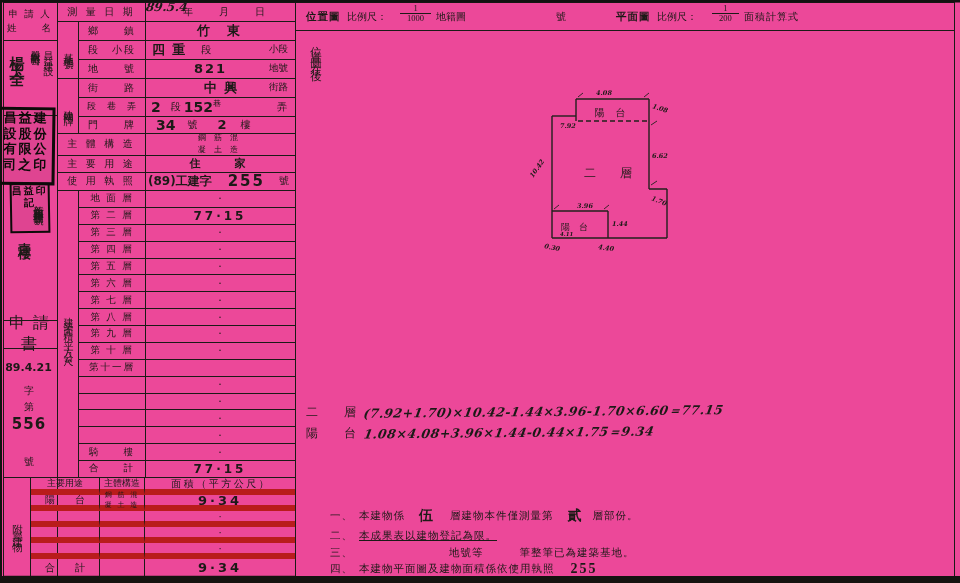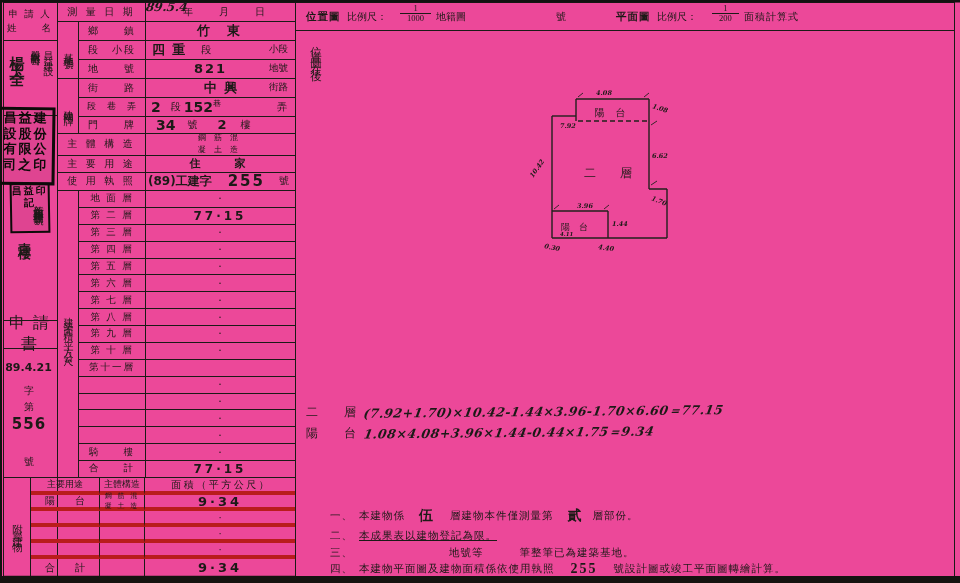--- a/index.html
+++ b/index.html
@@ -22,21 +22,21 @@
   .arow{display:flex;border-bottom:1px solid #1c1a17;}
   .arow:last-child{border-bottom:none;}
   .arow .al{width:66px;display:flex;align-items:center;justify-content:center;
             font-size:9.5px;letter-spacing:2px;}
   .arow .av{flex:1;display:flex;align-items:center;justify-content:center;font-size:12px;}
   .numlg{font-family:"DejaVu Sans","Liberation Sans",sans-serif;font-weight:700;
          font-size:13px;letter-spacing:3px;}
   #attached-grid{display:grid;grid-template-columns:69px 45px 1fr;
                  grid-template-rows:17px 16px 16px 16px 16px 1fr;}
   #attached-grid .cell{display:flex;align-items:center;justify-content:center;
-                       border-bottom:4px solid #b91c1c;text-align:center;}
+                       border-bottom:6px solid #b91c1c;text-align:center;}
   #attached-grid .c1,#attached-grid .c2{border-right:1px solid #1c1a17;}
   #attached-grid .lastrow{border-bottom:none;}
   .frac{display:inline-flex;flex-direction:column;align-items:center;font-size:8.5px;line-height:1.1;}
   .frac .den{border-top:1px solid #1c1a17;padding:0 7px;}
   .note{display:flex;align-items:center;font-size:10.5px;letter-spacing:1px;}
   .bignum{font-size:14px;font-weight:700;}
 </style>
 </head>
 <body>
 
@@ -329,16 +329,15 @@
   </div>
   <div class="abs note" style="left:330px;top:546px;">
     <span>三、</span>
     <span style="margin-left:96px;">地號等</span>
     <span style="margin-left:36px;">筆整筆已為建築基地。</span>
   </div>
   <div class="abs note" style="left:330px;top:561px;">
     <span>四、</span>
     <span style="margin-left:6px;">本建物平面圖及建物面積係依使用執照</span>
     <span class="bignum" style="margin-left:16px;margin-right:16px;letter-spacing:2px;">255</span>
-    <span>號設計圖或竣工平面圖轉繪計算。</span>
   </div>
 
 </div>
 
 </body></html>

